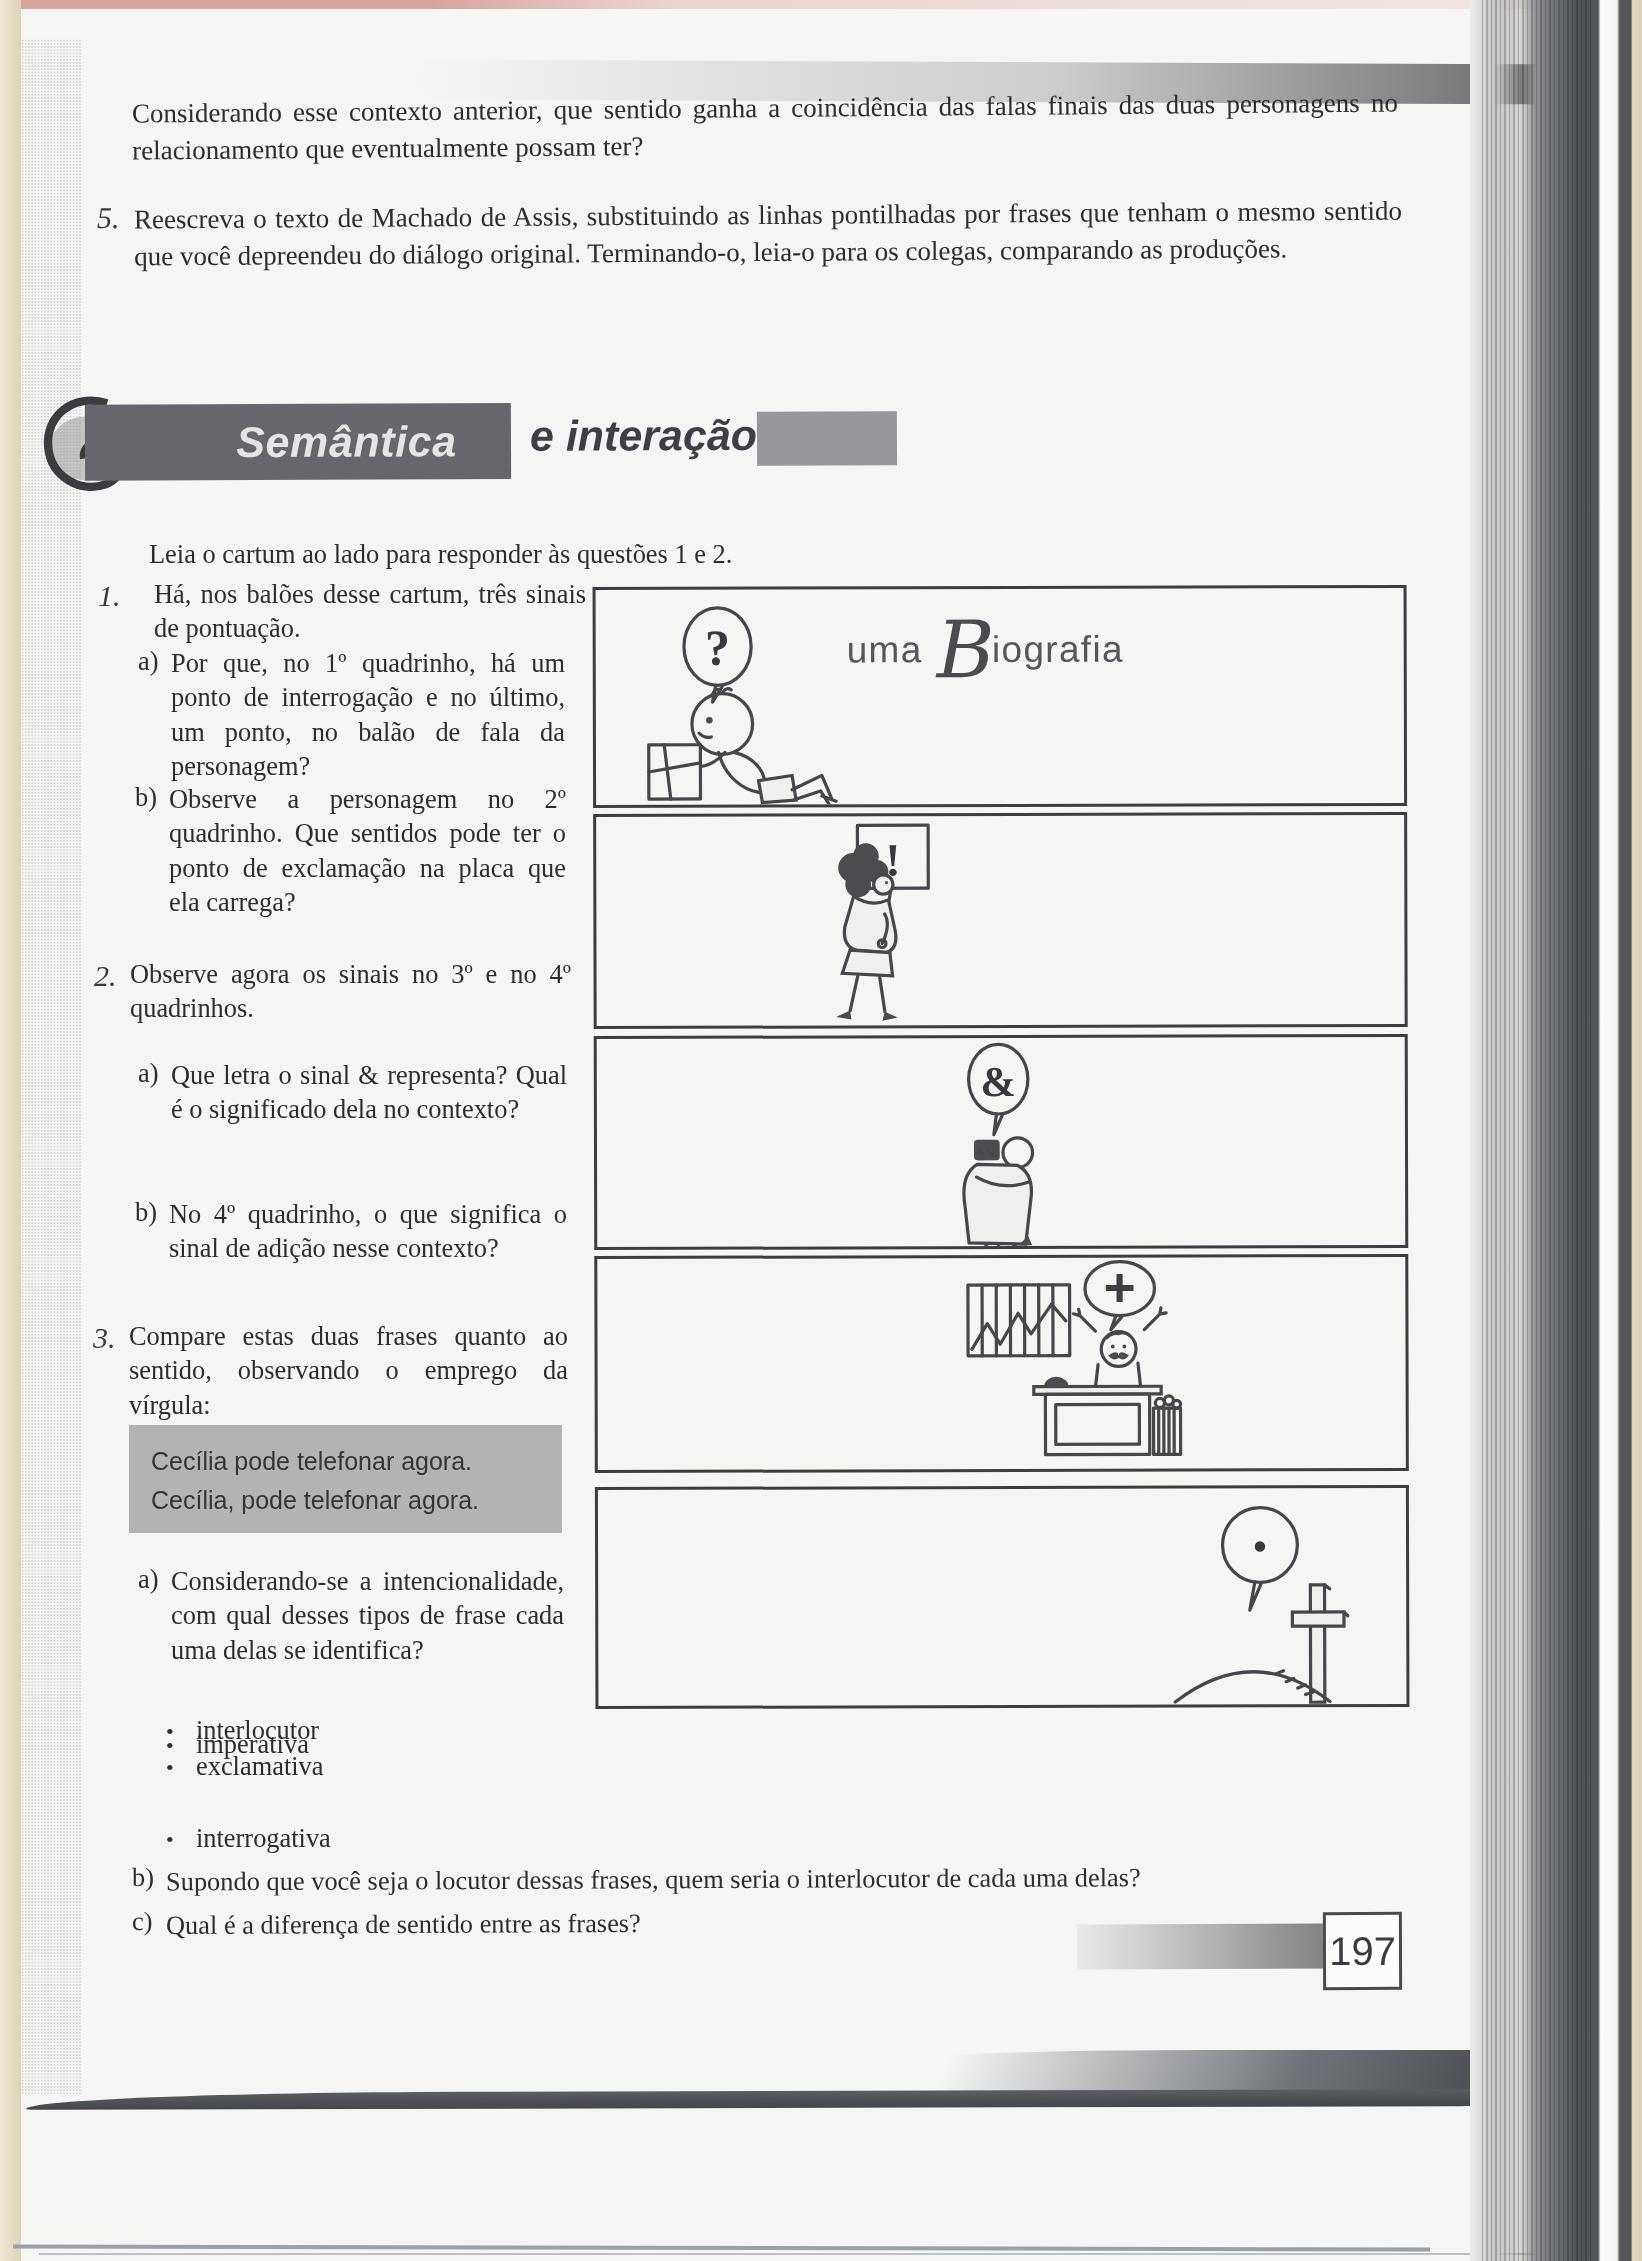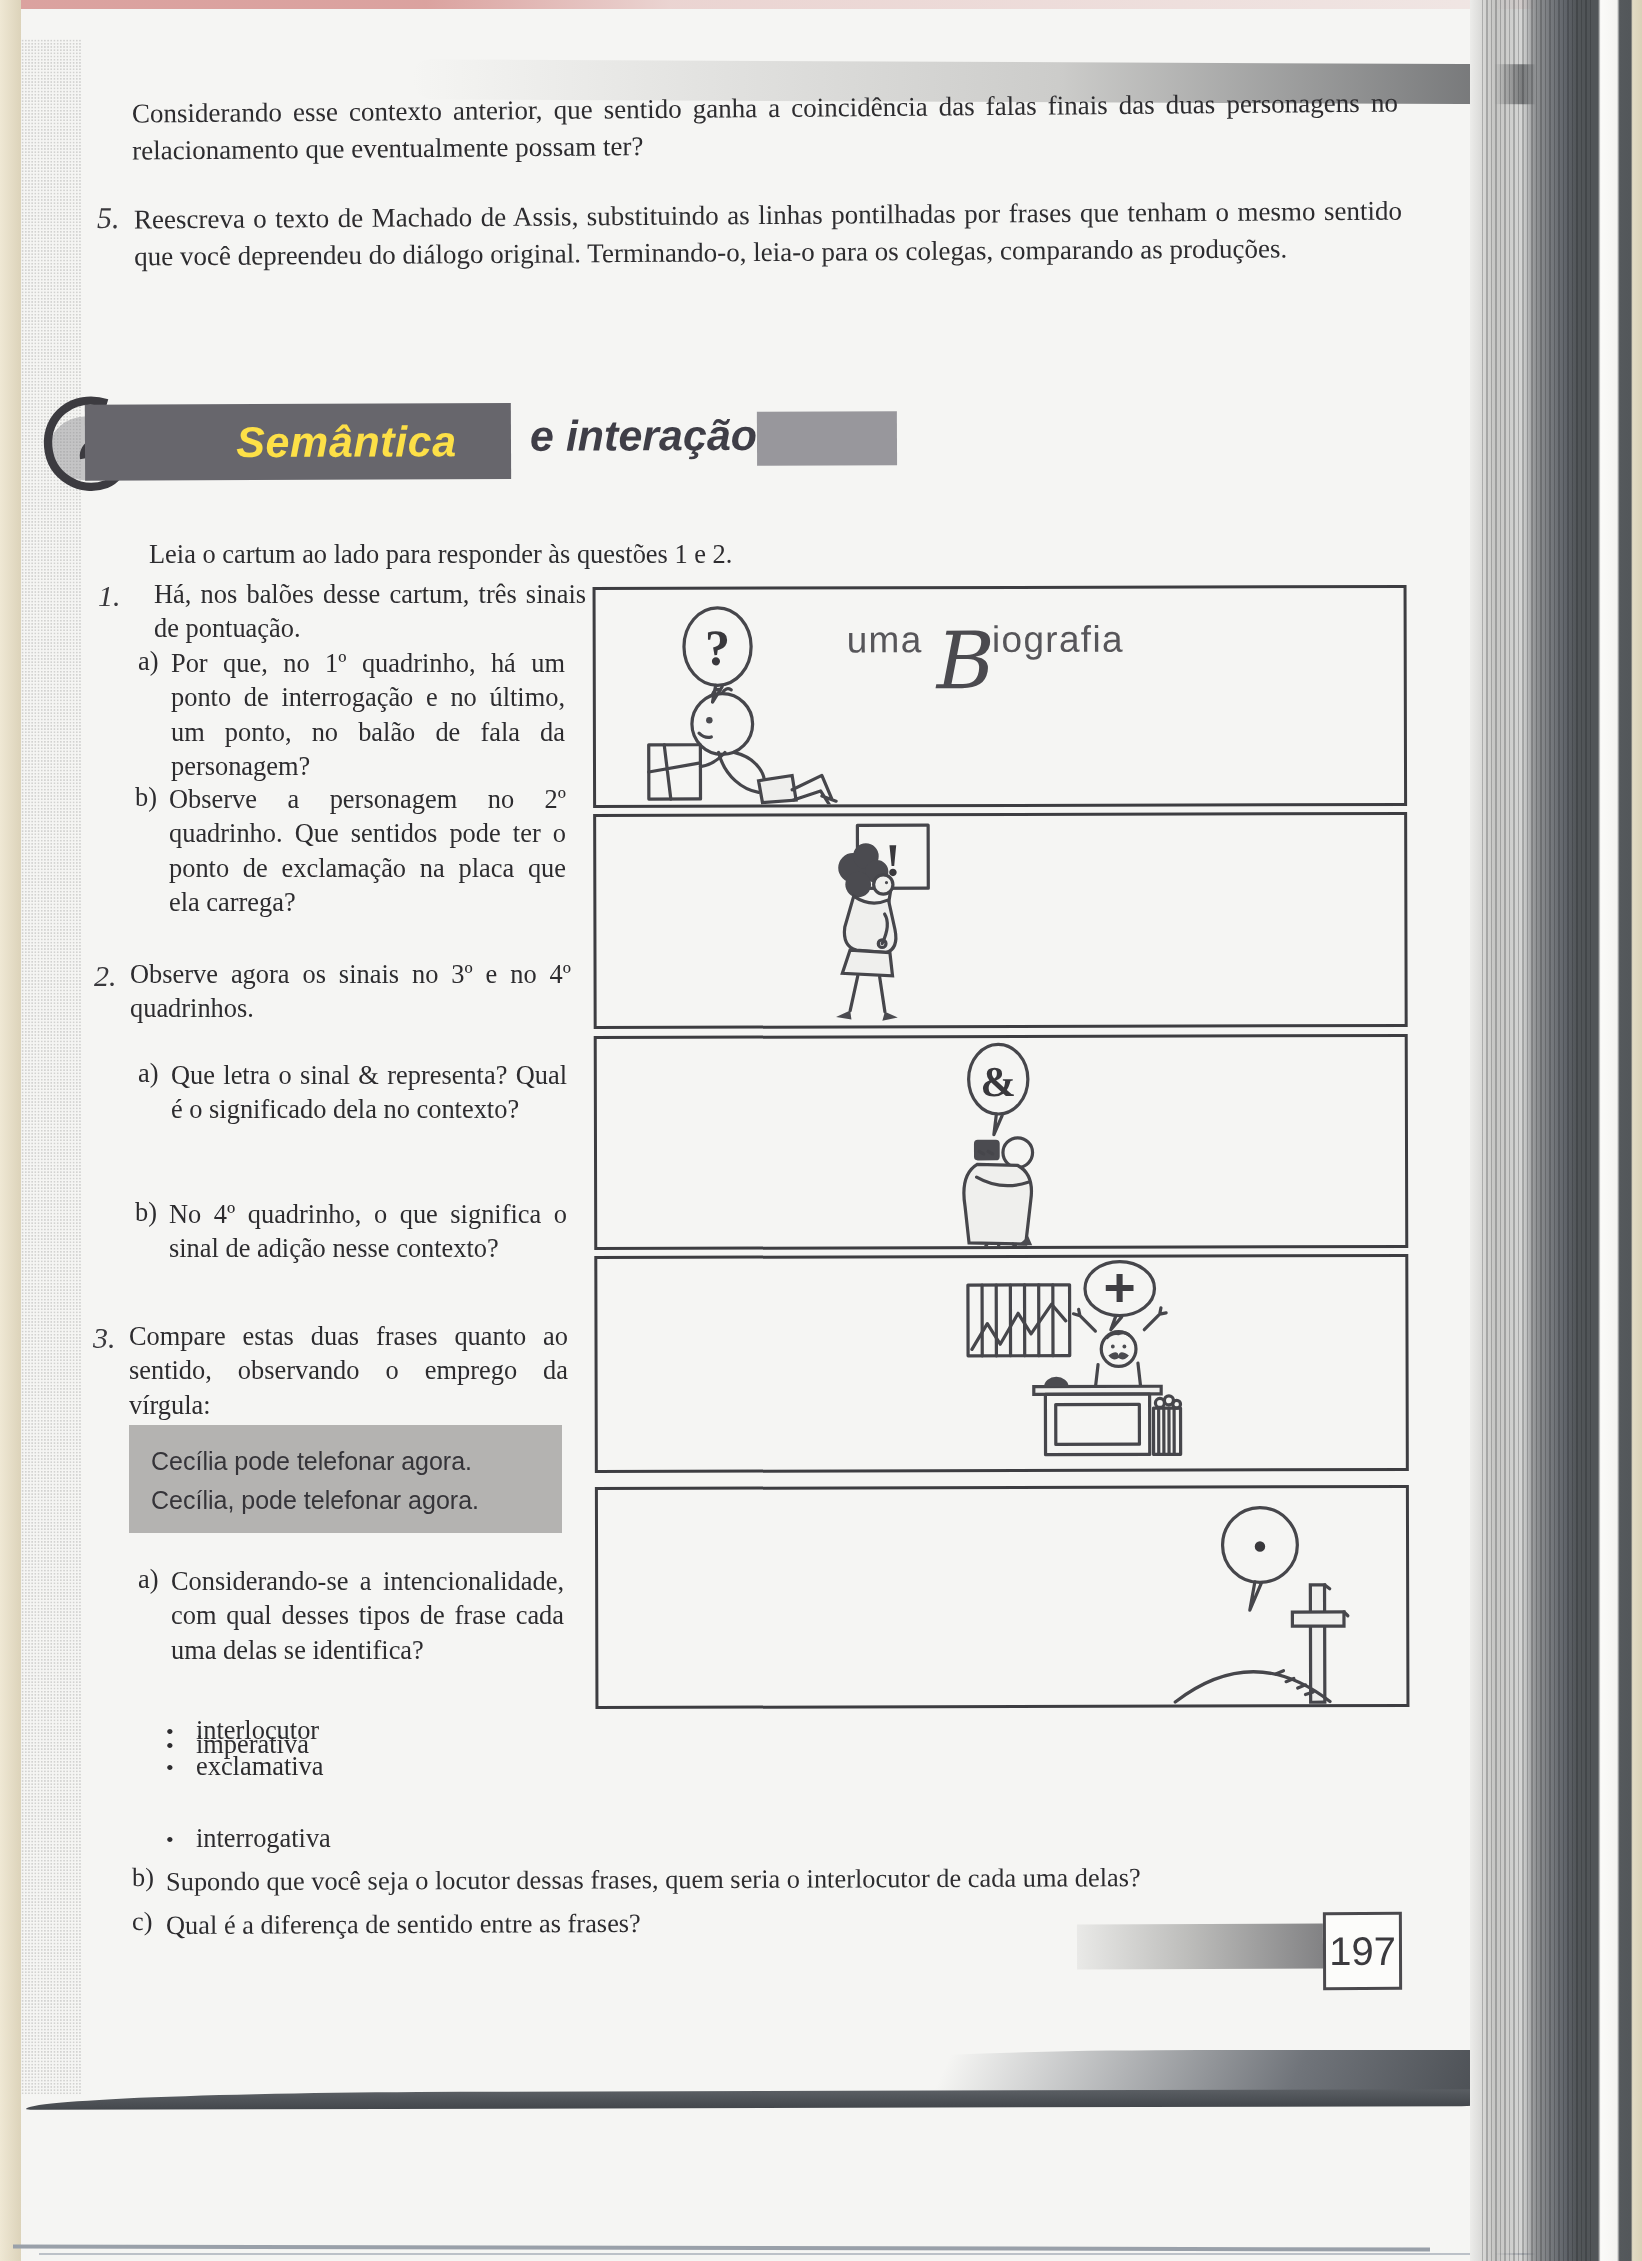--- a/index.html
+++ b/index.html
@@ -34,41 +34,41 @@
   .qnum{position:absolute;font-size:30px;font-style:italic;color:#3a393d;}
   .intro{left:132px;top:90px;width:1266px;font-size:27px;line-height:1.36;transform:rotate(-.5deg);}
   .item5-num{left:97px;top:201px;transform:rotate(-.4deg);}
   .item5{left:134px;top:197px;width:1268px;font-size:27px;line-height:1.36;transform:rotate(-.4deg);}
   
   .banner{position:absolute;left:35px;top:394px;width:902px;height:103px;transform:rotate(-.25deg);
           font-family:"Liberation Sans",sans-serif;}
   .banner-swirl{position:absolute;left:0;top:-3.9px;width:97px;height:106px;}
   .banner-rect{position:absolute;left:50px;top:9px;width:426px;height:76px;background:#67666c;
                display:flex;align-items:center;justify-content:center;padding-left:97px;box-sizing:border-box;}
-  .banner-hl{font-size:43px;font-weight:bold;font-style:italic;color:#fde047;letter-spacing:0.6px;}
+  .banner-hl{font-size:43px;font-weight:bold;font-style:italic;color:#e5e5e5;letter-spacing:0.6px;}
   .banner-rest{position:absolute;left:495px;top:18px;font-size:43px;font-weight:bold;font-style:italic;color:#3f3e47;}
   .banner-bar{position:absolute;left:722px;top:19.3px;width:140px;height:54px;background:#98979c;}
   .lead{left:149px;top:537px;width:741px;text-align:left;}
   
   .graybox{position:absolute;left:129px;top:1425px;width:433px;height:108px;background:#b4b3b1;
            font-family:"Liberation Sans",sans-serif;font-size:25px;color:#353439;
            padding:17px 0 0 22px;box-sizing:border-box;line-height:1.55;}
   
   .opt{position:absolute;left:166px;width:322px;font-size:26.4px;}
   .opt .b{display:inline-block;width:30px;font-size:22px;}
   
   .strip{position:absolute;left:594px;top:586px;width:814px;transform:rotate(-.15deg);}
   .panel{position:relative;border:3.2px solid #3d3d41;margin-bottom:5.8px;}
   .panel svg{position:absolute;left:0;top:0;width:100%;height:100%;}
   .p1{height:215px;}
   .p2{height:209px;margin-bottom:7px;}
   .p3{height:208px;}
   .p4{height:211px;margin-bottom:14px;}
   .p5{height:216px;margin-bottom:0;}
-  .p1-title{position:absolute;left:251px;top:30px;display:flex;align-items:flex-end;color:#57565a;
+  .p1-title{position:absolute;left:251px;top:40px;display:flex;align-items:center;color:#57565a;
             font-family:"Liberation Sans",sans-serif;}
   .p1-title .w{font-size:37px;letter-spacing:1.3px;}
   .p1-title .big{font-family:"DejaVu Serif",serif;font-style:italic;font-size:79px;color:#4b4a4f;
                  line-height:0;margin:0 -2.6px 0 14px;}
   .caption{position:absolute;left:594px;top:1732px;width:821px;text-align:right;font-size:23px;color:#2f2e31;}
   .pn-bar{position:absolute;left:1077px;top:1924px;width:246px;height:45px;
           background:linear-gradient(90deg,#e9e9e7,#bdbdbb 45%,#828284 100%);transform:rotate(-.2deg);}
   .pn-box{position:absolute;left:1323px;top:1912px;width:79px;height:78px;background:#fcfcfa;
           border:3.2px solid #4a494d;box-sizing:border-box;display:flex;align-items:center;justify-content:center;
           font-family:"Liberation Sans",sans-serif;font-size:40px;color:#3b3a3e;transform:rotate(-.2deg);}

